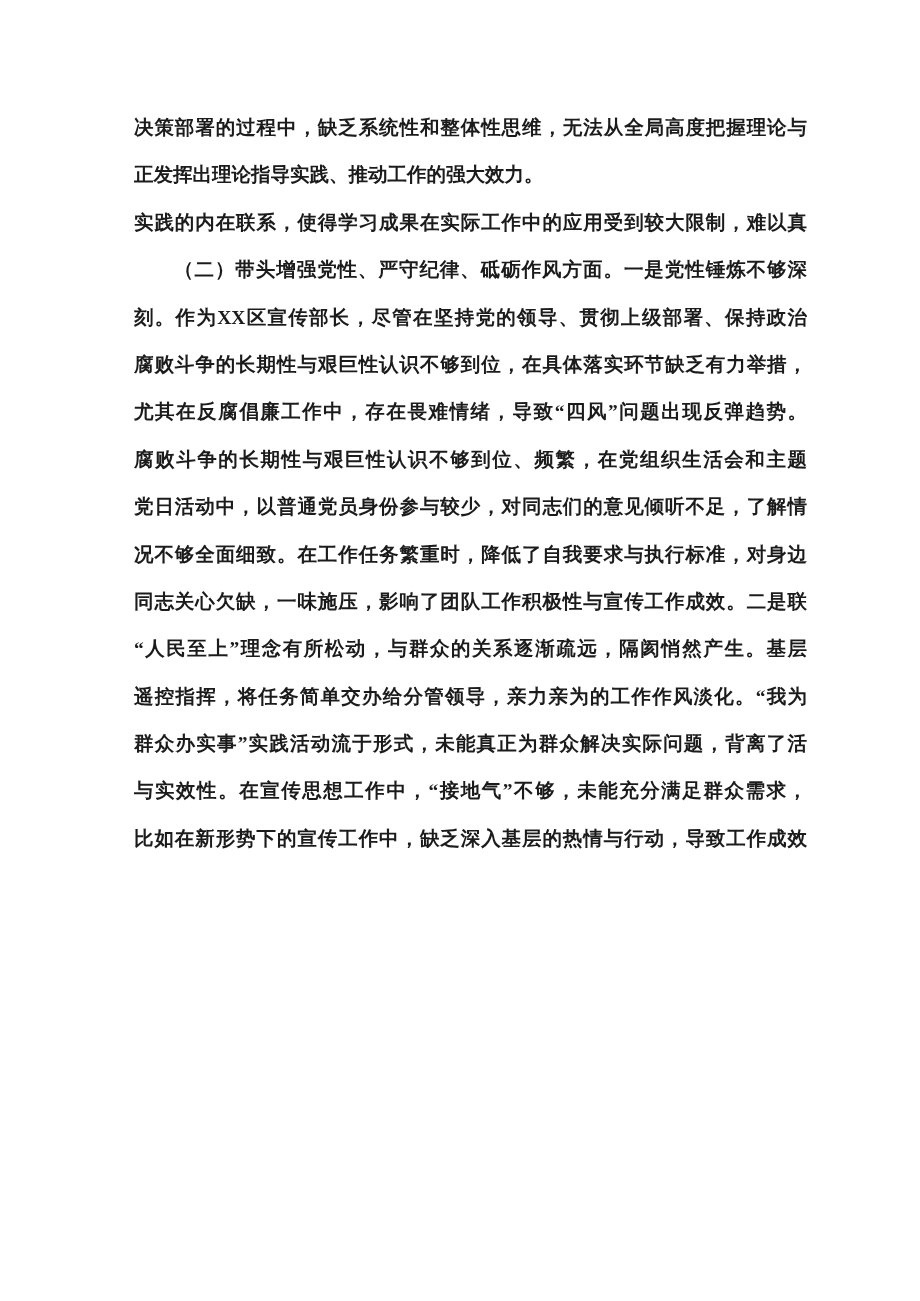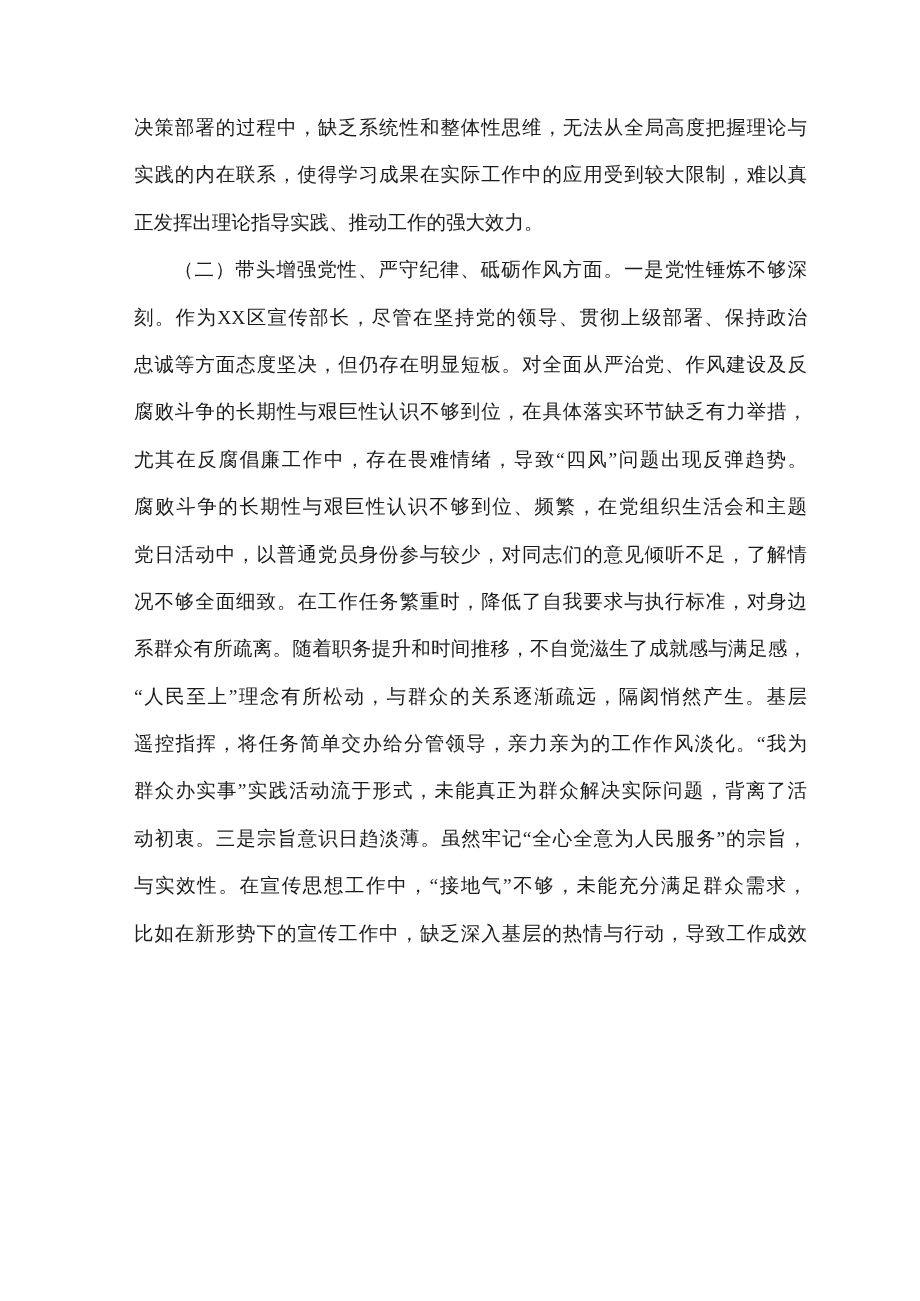--- a/index.html
+++ b/index.html
@@ -25,20 +25,21 @@
     width: 673px;
     font-family: "Liberation Serif", "DejaVu Serif", serif;
     font-size: 19.5px;
     line-height: 47.4px;
     color: #1b1b1b;
     letter-spacing: 0;
   }
   .paragraph {
     margin: 0;
     padding: 0;
+    font-weight: bold;
   }
   .line {
     height: 47.4px;
     overflow: hidden;
     white-space: nowrap;
     text-align: justify;
     text-align-last: justify;
     text-justify: inter-character;
   }
   
@@ -51,34 +52,32 @@
     padding-left: 40px;
   }
 </style>
 </head>
 <body style="background: rgb(255, 255, 255);">
 
 <div class="page">
   <div class="doc-body" style="color: rgb(27, 27, 27);">
       <div class="paragraph">
         <div class="line">决策部署的过程中，缺乏系统性和整体性思维，无法从全局高度把握理论与</div>
+        <div class="line end">正发挥出理论指导实践、推动工作的强大效力。</div>
         <div class="line">实践的内在联系，使得学习成果在实际工作中的应用受到较大限制，难以真</div>
-        <div class="line end">正发挥出理论指导实践、推动工作的强大效力。</div>
       </div>
       <div class="paragraph">
         <div class="line indent">（二）带头增强党性、严守纪律、砥砺作风方面。一是党性锤炼不够深</div>
         <div class="line">刻。作为XX区宣传部长，尽管在坚持党的领导、贯彻上级部署、保持政治</div>
-        <div class="line">忠诚等方面态度坚决，但仍存在明显短板。对全面从严治党、作风建设及反</div>
         <div class="line">腐败斗争的长期性与艰巨性认识不够到位，在具体落实环节缺乏有力举措，</div>
         <div class="line">尤其在反腐倡廉工作中，存在畏难情绪，导致“四风”问题出现反弹趋势。</div>
         <div class="line">腐败斗争的长期性与艰巨性认识不够到位、频繁，在党组织生活会和主题</div>
         <div class="line">党日活动中，以普通党员身份参与较少，对同志们的意见倾听不足，了解情</div>
         <div class="line">况不够全面细致。在工作任务繁重时，降低了自我要求与执行标准，对身边</div>
-        <div class="line">系群众有所疏离。随着职务提升和时间推移，不自觉滋生了成就感与满足感，</div>
+        <div class="line">同志关心欠缺，一味施压，影响了团队工作积极性与宣传工作成效。二是联</div>
         <div class="line">“人民至上”理念有所松动，与群众的关系逐渐疏远，隔阂悄然产生。基层</div>
         <div class="line">遥控指挥，将任务简单交办给分管领导，亲力亲为的工作作风淡化。“我为</div>
         <div class="line">群众办实事”实践活动流于形式，未能真正为群众解决实际问题，背离了活</div>
-        <div class="line">动初衷。三是宗旨意识日趋淡薄。虽然牢记“全心全意为人民服务”的宗旨，</div>
         <div class="line">与实效性。在宣传思想工作中，“接地气”不够，未能充分满足群众需求，</div>
         <div class="line">比如在新形势下的宣传工作中，缺乏深入基层的热情与行动，导致工作成效</div>
       </div>
     </div>
 </div>
 
 </body></html>

